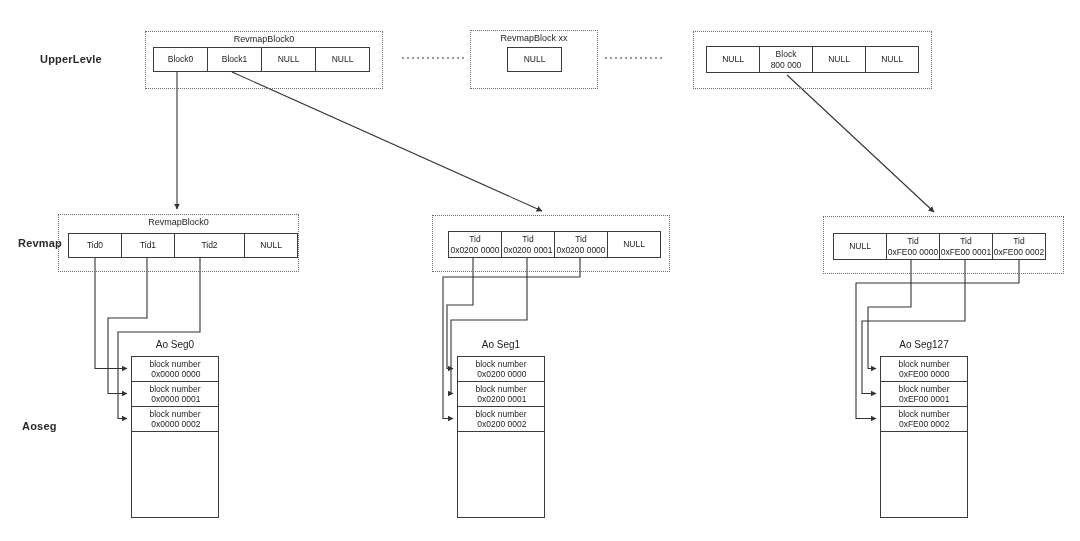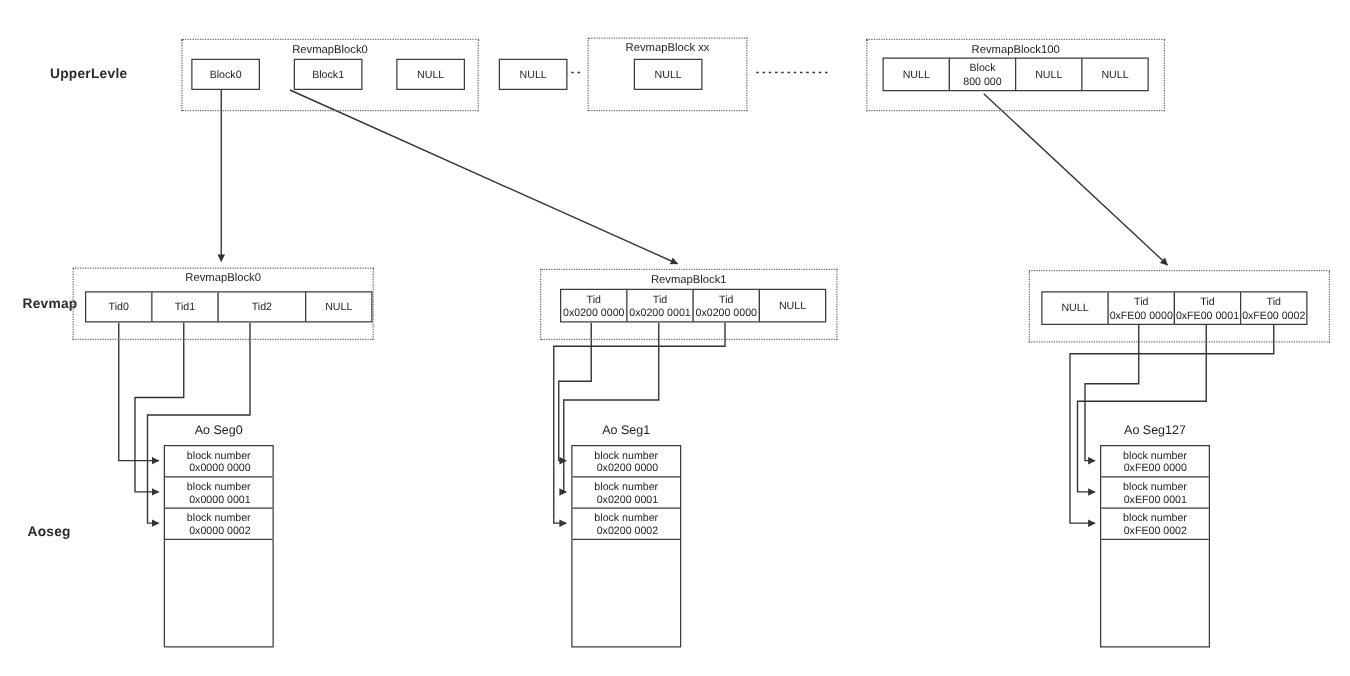--- a/index.html
+++ b/index.html
@@ -60,58 +60,56 @@
       <path d="M605,58 L662,58" stroke-dasharray="2 3"></path>
     </g>
   </svg>
 
   <div class="rowlabel" style="left:40px;top:53px;">UpperLevle</div>
   <div class="rowlabel" style="left:18px;top:237px;">Revmap</div>
   <div class="rowlabel" style="left:22px;top:420px;">Aoseg</div>
 
   <div class="dashedbox" style="left:145px;top:31px;width:236px;height:56px;">
     <div class="boxtitle">RevmapBlock0</div>
-    <div class="cellrow" style="left:7px;top:15px;gap:28px;">
+    <div class="cellrow" style="left:7px;top:15px;">
       <div class="cell" style="width:55px;height:25px;">Block0</div>
       <div class="cell" style="width:55px;height:25px;">Block1</div>
       <div class="cell" style="width:55px;height:25px;">NULL</div>
       <div class="cell" style="width:55px;height:25px;">NULL</div>
     </div>
   </div>
 
   <div class="dashedbox" style="left:470px;top:30px;width:126px;height:57px;">
     <div class="boxtitle">RevmapBlock xx</div>
     <div class="cellrow" style="left:36px;top:16px;">
       <div class="cell" style="width:55px;height:25px;">NULL</div>
     </div>
   </div>
 
   <div class="dashedbox" style="left:693px;top:31px;width:237px;height:56px;">
-    <div class="boxtitle">RevmapBlock100</div>
     <div class="cellrow" style="left:12px;top:14px;">
       <div class="cell" style="width:54px;height:27px;">NULL</div>
       <div class="cell" style="width:54px;height:27px;">Block
 800 000</div>
       <div class="cell" style="width:54px;height:27px;">NULL</div>
       <div class="cell" style="width:54px;height:27px;">NULL</div>
     </div>
   </div>
 
   <div class="dashedbox" style="left:58px;top:214px;width:239px;height:56px;">
     <div class="boxtitle">RevmapBlock0</div>
     <div class="cellrow" style="left:9px;top:18px;">
       <div class="cell" style="width:54px;height:25px;">Tid0</div>
       <div class="cell" style="width:54px;height:25px;">Tid1</div>
       <div class="cell" style="width:71px;height:25px;">Tid2</div>
       <div class="cell" style="width:54px;height:25px;">NULL</div>
     </div>
   </div>
 
   <div class="dashedbox" style="left:432px;top:215px;width:236px;height:55px;">
-    <div class="boxtitle">RevmapBlock1</div>
     <div class="cellrow" style="left:15px;top:15px;">
       <div class="cell" style="width:54px;height:27px;">Tid
 0x0200 0000</div>
       <div class="cell" style="width:54px;height:27px;">Tid
 0x0200 0001</div>
       <div class="cell" style="width:54px;height:27px;">Tid
 0x0200 0000</div>
       <div class="cell" style="width:54px;height:27px;">NULL</div>
     </div>
   </div>

